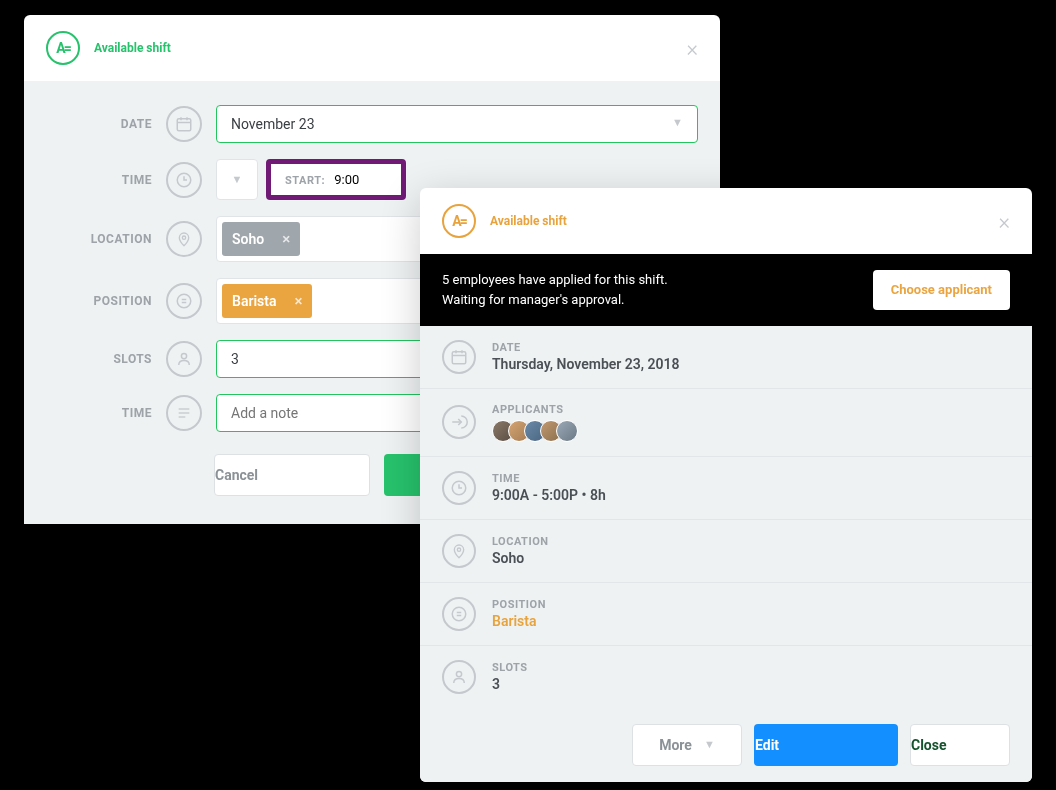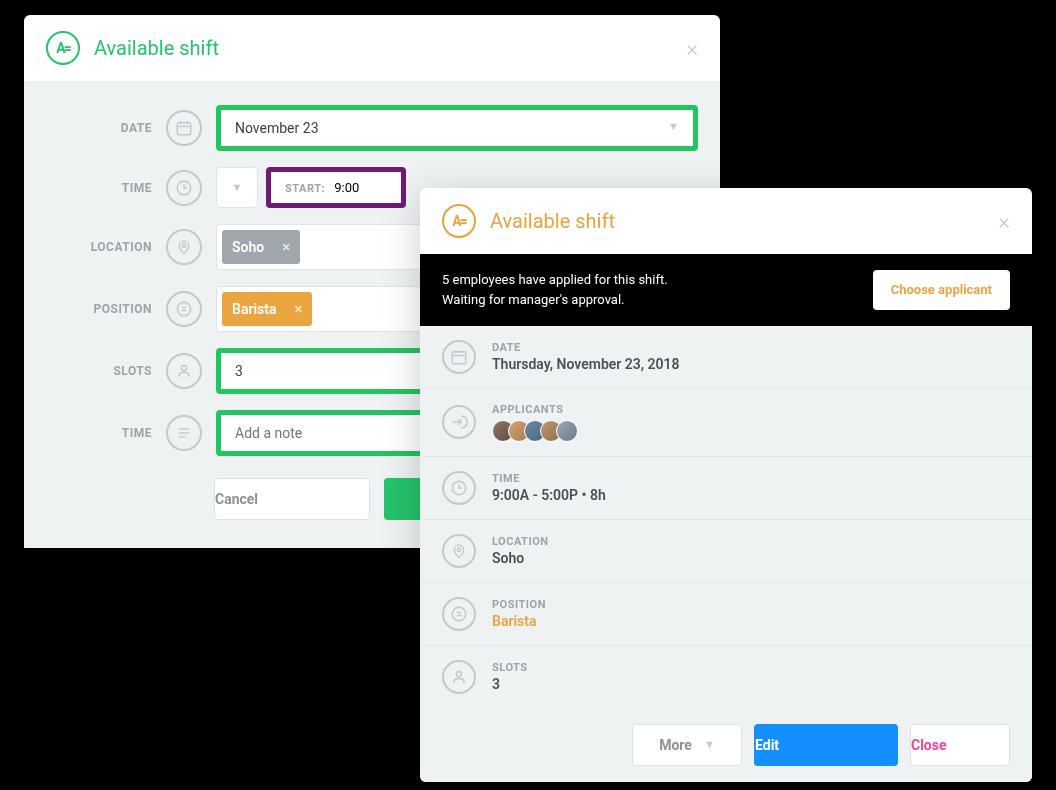--- a/index.html
+++ b/index.html
@@ -6,31 +6,31 @@
 body{background:#000;width:1056px;height:790px;position:relative;overflow:hidden}
 .modal{position:absolute;background:#fff;border-radius:6px;box-shadow:0 10px 40px rgba(0,0,0,.2)}
 .modal-1{left:24px;top:15px;width:696px}
 .modal-2{left:420px;top:188px;width:612px}
 .hdr{display:flex;align-items:center;padding:16px 22px}
 .hdr-icon{width:34px;height:34px;border:2px solid #27c26c;border-radius:50%;display:flex;align-items:center;justify-content:center;margin-right:14px}
 .hdr-icon.orange{border-color:#e8a33d}
 .hdr-glyph{font-weight:700;font-size:14px;letter-spacing:-2px}
 .hdr-glyph.green{color:#27c26c}
 .hdr-glyph.orange{color:#e8a33d}
-.hdr-title{font-size:20px;font-weight:400}
+.hdr-title{font-size:12px;font-weight:700}
 .hdr-title.green{color:#27c26c}
 .hdr-title.orange{color:#e8a33d}
 .hdr-close{margin-left:auto;color:#c5c9cd;font-size:22px;font-weight:300;cursor:pointer}
 .m1-body{background:#eff2f3;padding:24px 22px 28px}
 .row{display:flex;align-items:center;margin-bottom:16px}
 .row-lbl{width:106px;text-align:right;color:#9da3a8;font-size:12px;font-weight:700;letter-spacing:.5px}
 .row-icon{width:36px;height:36px;border:2px solid #c5c9cd;border-radius:50%;display:flex;align-items:center;justify-content:center;margin:0 14px;color:#c5c9cd}
 .row-icon svg{stroke:#c5c9cd}
 .field{flex:1;display:flex;gap:8px}
-.input{background:#fff;border:5px solid #22c55e;border-radius:4px;padding:10px 14px;font-size:14px;color:#3a3f44;flex:1;display:flex;align-items:flex-start}
+.input{background:#fff;border:1px solid #22c55e;border-radius:4px;padding:10px 14px;font-size:14px;color:#3a3f44;flex:1;display:flex;align-items:flex-start}
 .input.select{justify-content:space-between}
 .caret{color:#c5c9cd;font-size:11px}
 .small-sel{width:42px;background:#fff;border:1px solid #e1e4e7;border-radius:4px;display:flex;align-items:center;justify-content:center}
 .time-box{background:#fff;border:5px solid #701a75;border-radius:4px;padding:8px 14px;font-size:13px;width:140px}
 .time-box .tlabel{color:#9da3a8;font-weight:700;font-size:11px;letter-spacing:.5px;margin-right:6px}
 .chip{background:#9fa6ac;color:#fff;border-radius:3px;padding:8px 10px;display:inline-flex;align-items:center;font-size:14px;font-weight:600}
 .chip.orange{background:#eba540}
 .chip-x{margin-left:18px;color:rgba(255,255,255,.75);font-size:15px;cursor:pointer}
 .chip-wrap{background:#fff;border:1px solid #e1e4e7;border-radius:4px;padding:5px;flex:1}
 .footer1{display:flex;gap:14px;padding-top:6px;margin-left:168px}
@@ -52,21 +52,21 @@
 .av{width:22px;height:22px;border-radius:50%;border:1px solid #fff;margin-left:-6px}
 .av:first-child{margin-left:0}
 .av1{background:linear-gradient(135deg,#8b7a6b,#5a4d42)}
 .av2{background:linear-gradient(135deg,#d4a574,#a67c52)}
 .av3{background:linear-gradient(135deg,#6b8ba8,#4a6580)}
 .av4{background:linear-gradient(135deg,#c29970,#8b6f4e)}
 .av5{background:linear-gradient(135deg,#9ba8b5,#6b7885)}
 .footer2{display:flex;gap:12px;padding:16px 22px;justify-content:flex-end;background:#eff2f3;border-radius:0 0 6px 6px}
 .btn-more{background:#fff;border:1px solid #dde1e4;color:#8b9297;width:110px;display:flex;align-items:center;justify-content:center;gap:12px}
 .btn-edit{background:#148fff;color:#fff;width:144px}
-.btn-close{background:#fff;border:1px solid #dde1e4;color:#ec4899;width:100px}
+.btn-close{background:#fff;border:1px solid #dde1e4;color:#14532d;width:100px}
 </style>
 </head>
 <body>
 
 <div class="modal modal-1">
   <div class="hdr">
     <div class="hdr-icon">
         <span class="hdr-glyph green">A=</span>
       </div>
     <div class="hdr-title green">Available shift</div>

